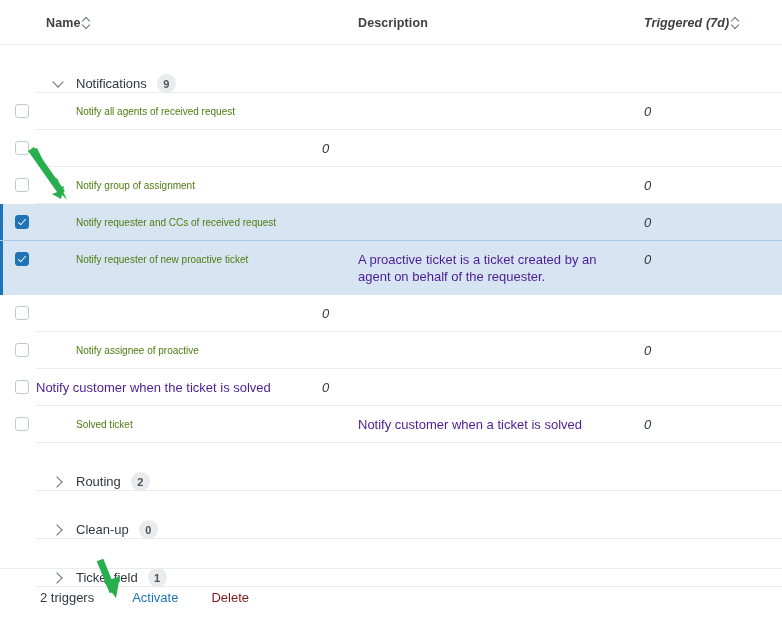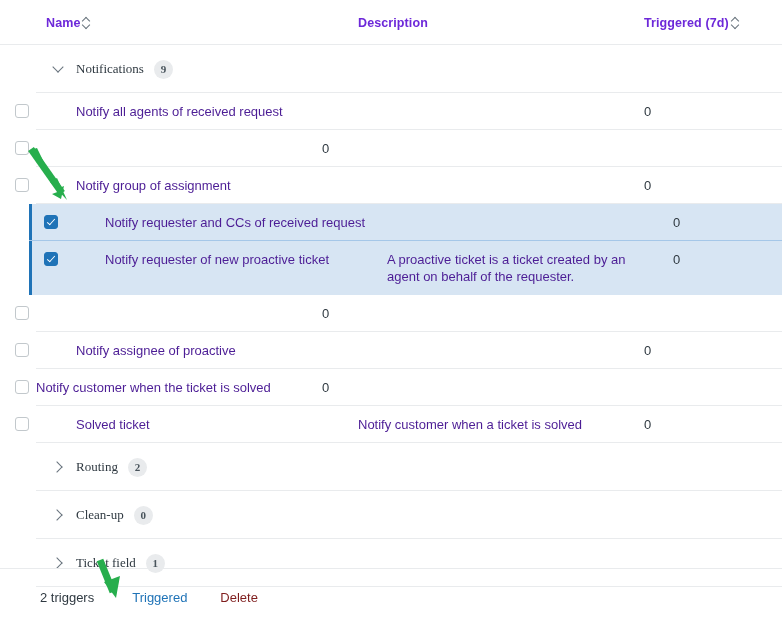--- a/index.html
+++ b/index.html
@@ -31,21 +31,21 @@
   }
 
   
   .head-row {
     height: 45px;
     align-items: center;
   }
   .head-cell {
     font-size: 12.5px;
     font-weight: bold;
-    color: #6d28d9;
+    color: #404040;
     letter-spacing: 0.1px;
     display: flex;
     align-items: center;
     gap: 2px;
     white-space: nowrap;
   }
   .sort-ico {
     display: inline-block;
     width: 9px;
     height: 12px;
@@ -84,20 +84,21 @@
   }
   .col-desc {
     width: 286px;
     flex: none;
     box-sizing: border-box;
     padding-right: 14px;
   }
   .col-trig {
     flex: 1 1 auto;
     box-sizing: border-box;
+    font-style: italic;
   }
 
   .head-row .col-check { width: 36px; }
   .head-row .col-name  { padding-left: 10px; }
 
   
   .divider {
     position: absolute;
     left: 36px;
     right: 0;
@@ -105,22 +106,21 @@
     height: 1px;
     background: #e9ebed;
   }
   .divider.full {
     left: 0;
   }
 
   
   .group-row {
     height: 48px;
-    align-items: center;
-    font-family: Liberation Serif, serif;
+    align-items: flex-end;
   }
   .group-label {
     display: flex;
     align-items: center;
     gap: 10px;
     font-size: 13px;
     color: #2f3941;
     padding-left: 10px;
   }
   .chev {
@@ -159,21 +159,20 @@
   }
 
   
   .data-row {
     min-height: 32px;
     padding: 10px 0;
     align-items: flex-start;
   }
   .data-row.selected {
     background: #d7e5f3;
-    margin-left: 29px;
   }
   .data-row.selected::before {
     content: "";
     position: absolute;
     left: 0;
     top: 0;
     bottom: 0;
     width: 3px;
     background: #1f73b7;
   }
@@ -206,22 +205,22 @@
     left: 4px;
     top: 1px;
     width: 3px;
     height: 7px;
     border-right: 1.8px solid #ffffff;
     border-bottom: 1.8px solid #ffffff;
     transform: rotate(42deg);
   }
 
   .name-link {
-    color: #4c1d95;
-    font-size: 13px;
+    color: #4d7c0f;
+    font-size: 10px;
     line-height: 17px;
     text-decoration: none;
     cursor: pointer;
     display: inline-block;
     padding-left: 40px;
   }
   .desc-text {
     color: #4c1d95;
     font-size: 13px;
     line-height: 17px;
@@ -485,21 +484,21 @@
     <div class="col-desc"></div>
     <div class="col-trig"></div>
     <div class="divider"></div>
   </div>
 
 </div>
 
 <div class="footer-sep"></div>
 <div class="footer">
   <span class="footer-count">2 triggers</span>
-  <a class="footer-action activate">Triggered</a>
+  <a class="footer-action activate">Activate</a>
   <a class="footer-action delete">Delete</a>
 </div>
 
 <svg class="arrow-layer" viewBox="0 0 782 625" width="782" height="625">
   <g>
     <path d="M 30 150 L 60 191 L 52 194 L 61 199 L 64 186 L 57 189 L 37 148 Z" fill="#27ae4d"></path>
     <path d="M 31 149 L 62 193" stroke="#27ae4d" stroke-width="7" stroke-linecap="butt"></path>
     <path d="M 50 182 L 67 200 L 57 178 Z" fill="#27ae4d"></path>
   </g>
   <g>

